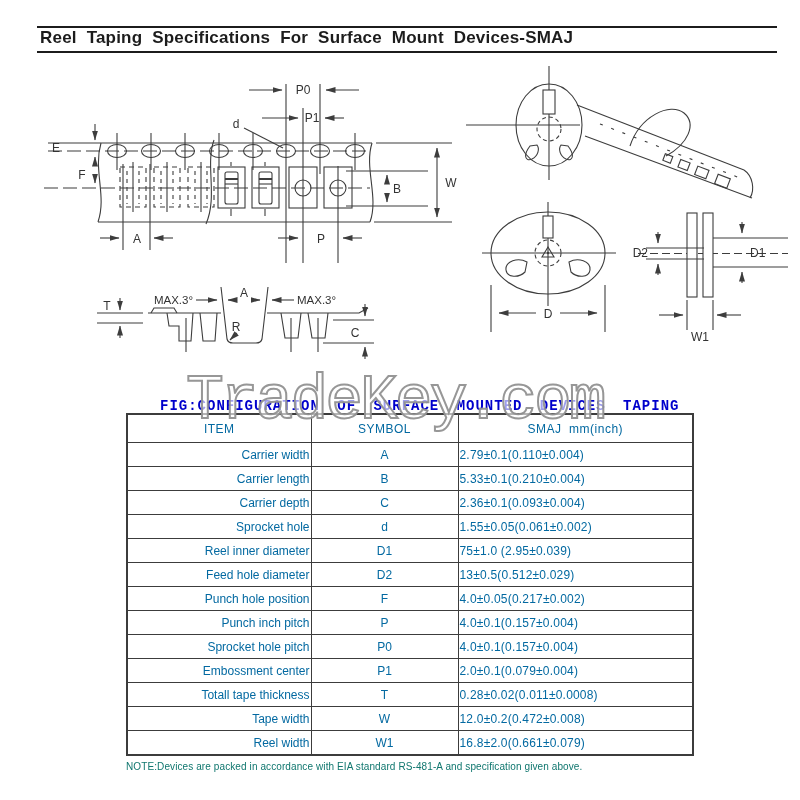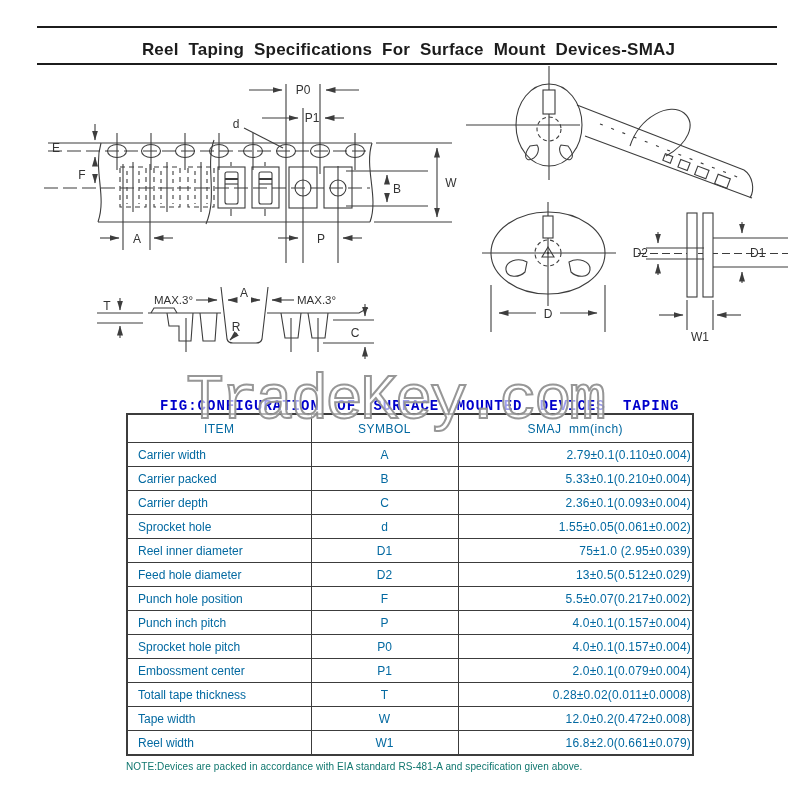--- a/index.html
+++ b/index.html
@@ -5,21 +5,21 @@
   html,body{margin:0;padding:0;}
   body{
     width:800px;height:800px;position:relative;background:#ffffff;
     font-family:"Liberation Sans","DejaVu Sans",sans-serif;color:#1a1a1a;
     overflow:hidden;
   }
   .title-bar{
     position:absolute;left:37px;top:26px;width:737px;z-index:2;
     border-top:2px solid #1c1c1c;border-bottom:2px solid #1c1c1c;
     font-size:17px;font-weight:bold;letter-spacing:.2px;word-spacing:5px;
-    padding:12px 0 3px 3px;color:#1c1c1c;text-align:center;
+    padding:0 0 3px 3px;color:#1c1c1c;
   }
   .diagram-svg{position:absolute;left:0;top:0;z-index:1;}
   .fig-caption{
     position:absolute;left:148px;top:398px;z-index:2;
     font-family:"Liberation Mono","DejaVu Sans Mono",monospace;
     font-weight:bold;font-size:14px;letter-spacing:1px;word-spacing:8px;
     white-space:pre;
     margin-left:12px;
   }
   .watermark{
@@ -36,23 +36,23 @@
     width:566px;border-collapse:collapse;table-layout:fixed;
     background:transparent;
   }
   table.spec th,table.spec td{
     border:1px solid #3c3c3c;font-size:12px;color:#0369a1;
     white-space:pre;overflow:hidden;
   }
   table.spec th{height:25px;font-weight:normal;text-align:center;letter-spacing:.5px;}
   table.spec td{height:21px;}
   table.spec{border:2px solid #3c3c3c;}
-  td.c-item{text-align:left;padding-left:10px;}
+  td.c-item{text-align:right;padding-left:10px;}
   td.c-sym{text-align:center;}
-  td.c-val{text-align:right;letter-spacing:.2px;}
+  td.c-val{text-align:left;letter-spacing:.2px;}
   .note{
     position:absolute;left:126px;top:761px;z-index:4;
     font-size:10px;letter-spacing:.1px;color:#0f766e;white-space:pre;
   }
   svg text{font-family:"Liberation Sans","DejaVu Sans",sans-serif;font-size:12px;fill:#333;}
   svg text.small{font-size:11.5px;}
 </style>
 </head>
 <body>
 
@@ -293,21 +293,21 @@
       <th>SMAJ  mm(inch)</th>
     </tr>
   </thead>
   <tbody>
     <tr>
         <td class="c-item">Carrier width</td>
         <td class="c-sym">A</td>
         <td class="c-val">2.79±0.1(0.110±0.004)</td>
       </tr>
     <tr>
-        <td class="c-item">Carrier packed</td>
+        <td class="c-item">Carrier length</td>
         <td class="c-sym">B</td>
         <td class="c-val">5.33±0.1(0.210±0.004)</td>
       </tr>
     <tr>
         <td class="c-item">Carrier depth</td>
         <td class="c-sym">C</td>
         <td class="c-val">2.36±0.1(0.093±0.004)</td>
       </tr>
     <tr>
         <td class="c-item">Sprocket hole</td>
@@ -320,21 +320,21 @@
         <td class="c-val">75±1.0 (2.95±0.039)</td>
       </tr>
     <tr>
         <td class="c-item">Feed hole diameter</td>
         <td class="c-sym">D2</td>
         <td class="c-val">13±0.5(0.512±0.029)</td>
       </tr>
     <tr>
         <td class="c-item">Punch hole position</td>
         <td class="c-sym">F</td>
-        <td class="c-val">5.5±0.07(0.217±0.002)</td>
+        <td class="c-val">4.0±0.05(0.217±0.002)</td>
       </tr>
     <tr>
         <td class="c-item">Punch inch pitch</td>
         <td class="c-sym">P</td>
         <td class="c-val">4.0±0.1(0.157±0.004)</td>
       </tr>
     <tr>
         <td class="c-item">Sprocket hole pitch</td>
         <td class="c-sym">P0</td>
         <td class="c-val">4.0±0.1(0.157±0.004)</td>

